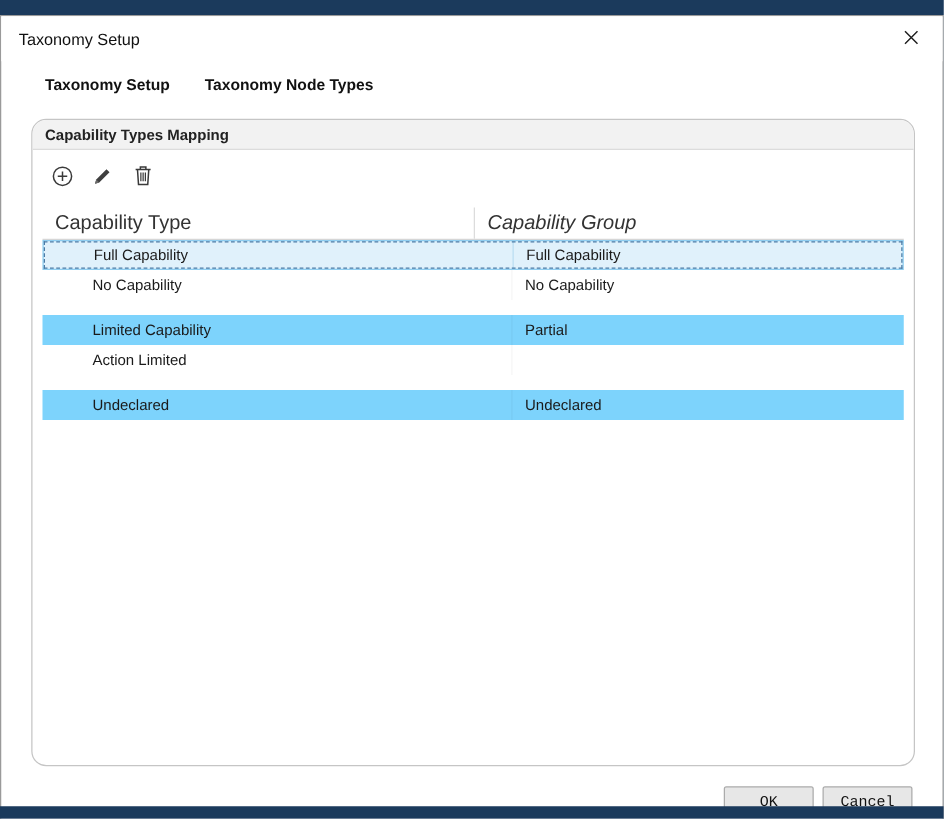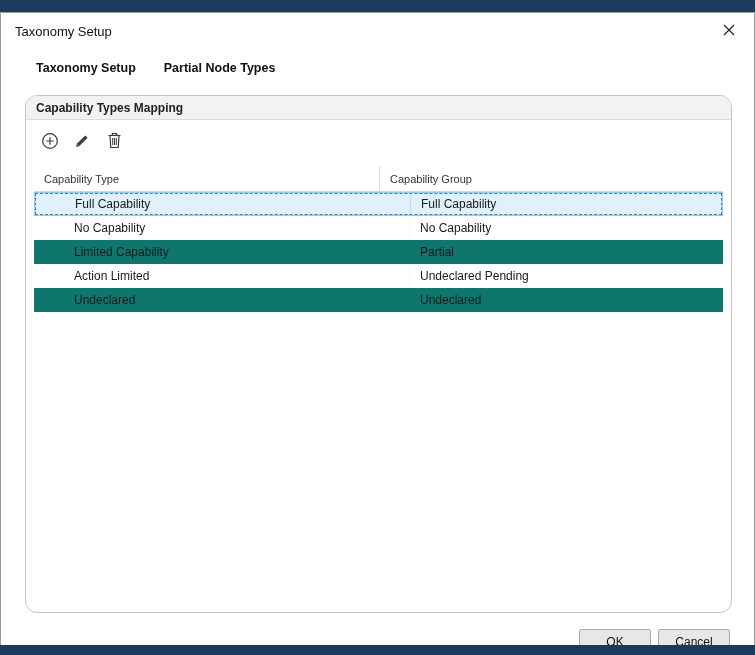--- a/index.html
+++ b/index.html
@@ -88,33 +88,33 @@
   .thead {
     display: flex;
     height: 26px;
     border-bottom: 1px solid #d6d6d6;
     color: #333;
   }
   .th {
     display: flex;
     align-items: center;
     padding-left: 10px;
-    font-size: 11px;
+    font-size: 16px;
   }
   .th.col-type { width: 346px; border-right: 1px solid #dcdcdc; }
-  .th.col-group { flex: 1; }
+  .th.col-group { flex: 1; font-style: italic; }
   .row {
     display: flex;
     height: 24px;
     align-items: stretch;
     background: #ffffff;
     cursor: default;
     padding-left: 30px;
   }
-  .row.alt { background: #0f766e; }
+  .row.alt { background: #7dd3fc; margin-top: 12px; }
   .cell {
     display: flex;
     align-items: center;
     padding-left: 10px;
     font-size: 12px;
     white-space: nowrap;
     overflow: hidden;
   }
   .cell.c-type { width: 346px; border-right: 1px solid rgba(0,0,0,0.04); }
   .cell.c-group { flex: 1; }
@@ -132,21 +132,21 @@
     top: 616px;
     display: flex;
     gap: 7px;
   }
   .btn {
     min-width: 72px;
     height: 25px;
     background: #e7e7e7;
     border: 1px solid #ababab;
     border-radius: 2px;
-    font-family: Liberation Sans, sans-serif;
+    font-family: Liberation Mono, monospace;
     font-size: 12px;
     color: #111;
     display: flex;
     align-items: center;
     justify-content: center;
     cursor: pointer;
   }
   .btn .mnemonic { text-decoration: underline; }
   
   .bottom-strip {
@@ -167,21 +167,21 @@
       <span>
         <svg width="12" height="12" viewBox="0 0 12 12">
           <path d="M1 1 L11 11 M11 1 L1 11" stroke="#222" stroke-width="1.2" fill="none"></path>
         </svg>
       </span>
     </div>
   </div>
 
   <div class="tabs">
     <div class="tab">Taxonomy Setup</div>
-    <div class="tab">Partial Node Types</div>
+    <div class="tab">Taxonomy Node Types</div>
   </div>
 
   <div class="groupbox">
     <div class="group-header">
       <span>Capability Types Mapping</span>
     </div>
 
     <div class="toolbar">
       <div class="tool-btn">
         <span>
@@ -224,21 +224,20 @@
       <div class="row">
         <div class="cell c-type">No Capability</div>
         <div class="cell c-group">No Capability</div>
       </div>
       <div class="row alt">
         <div class="cell c-type">Limited Capability</div>
         <div class="cell c-group">Partial</div>
       </div>
       <div class="row">
         <div class="cell c-type">Action Limited</div>
-        <div class="cell c-group">Undeclared Pending</div>
       </div>
       <div class="row alt">
         <div class="cell c-type">Undeclared</div>
         <div class="cell c-group">Undeclared</div>
       </div>
     </div>
   </div>
 
   <div class="footer">
     <button class="btn">

